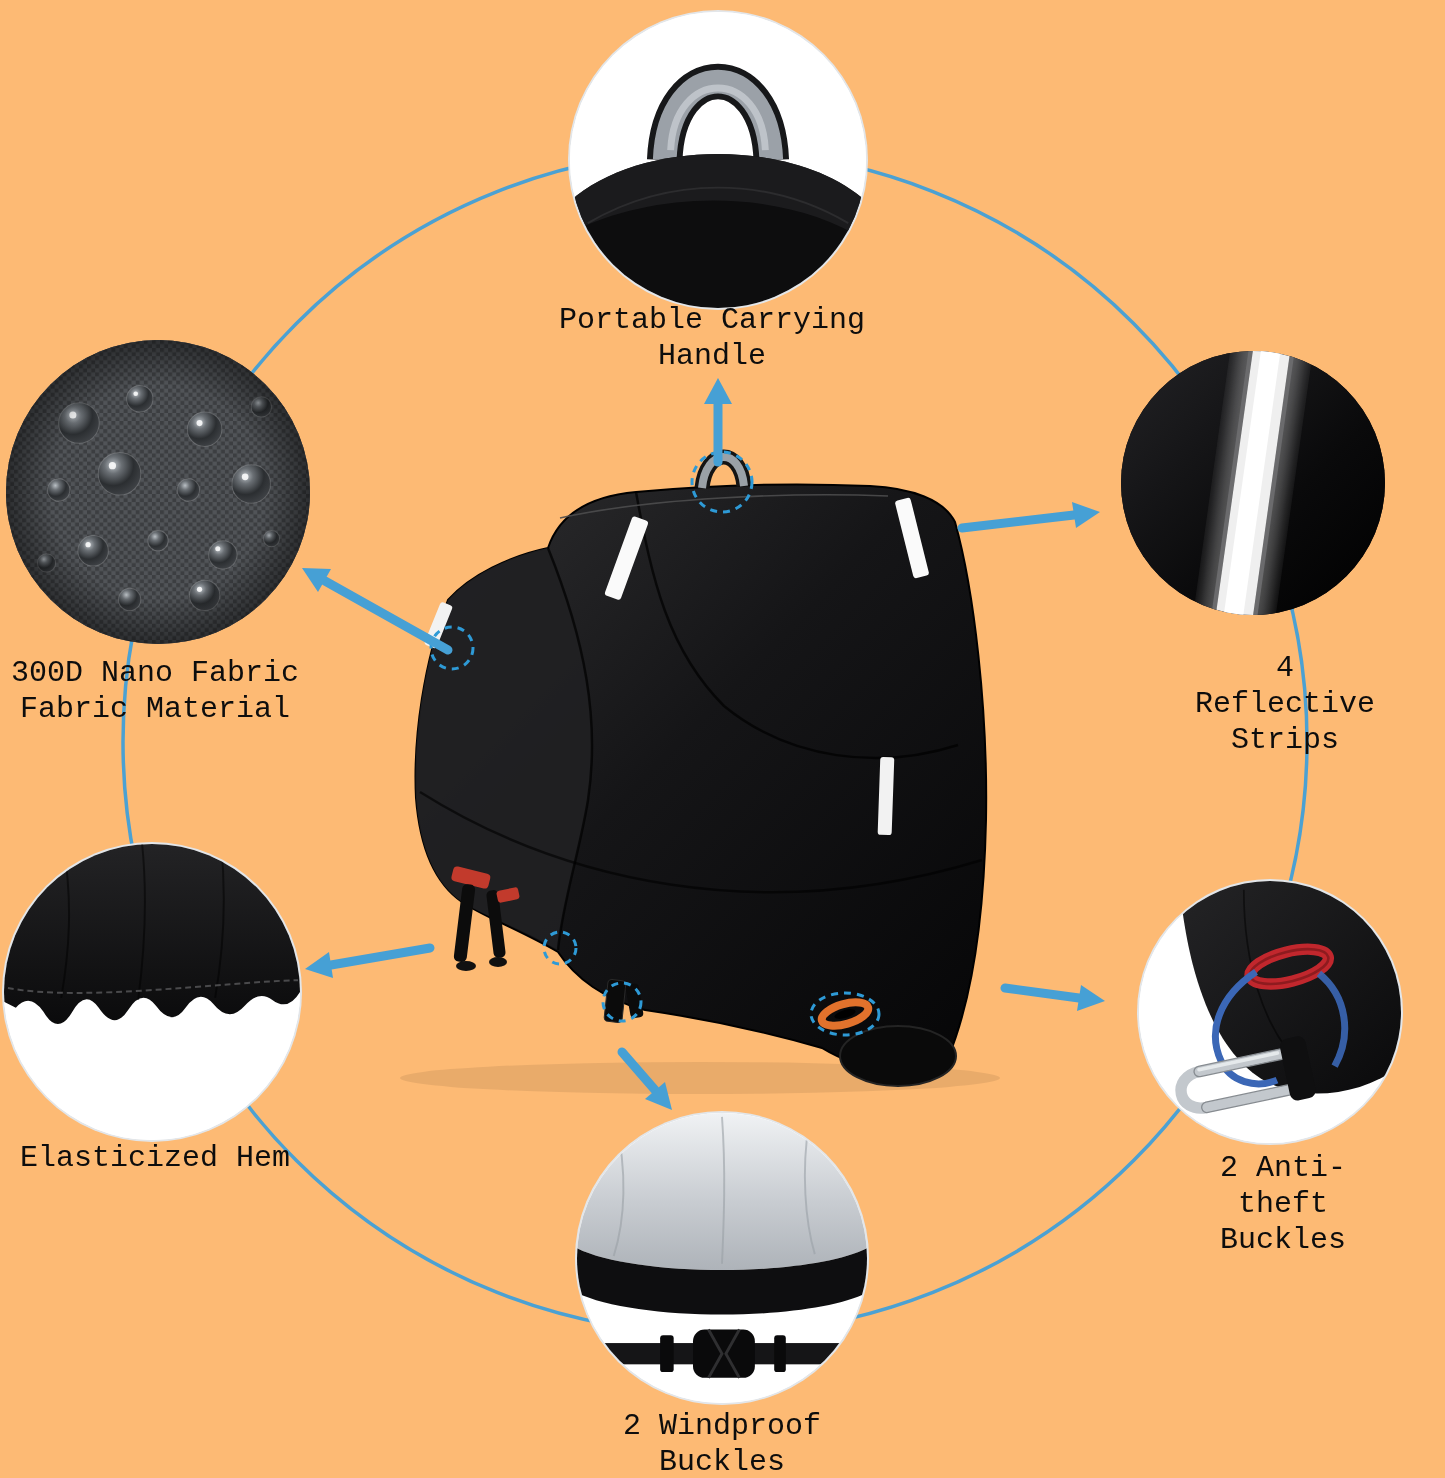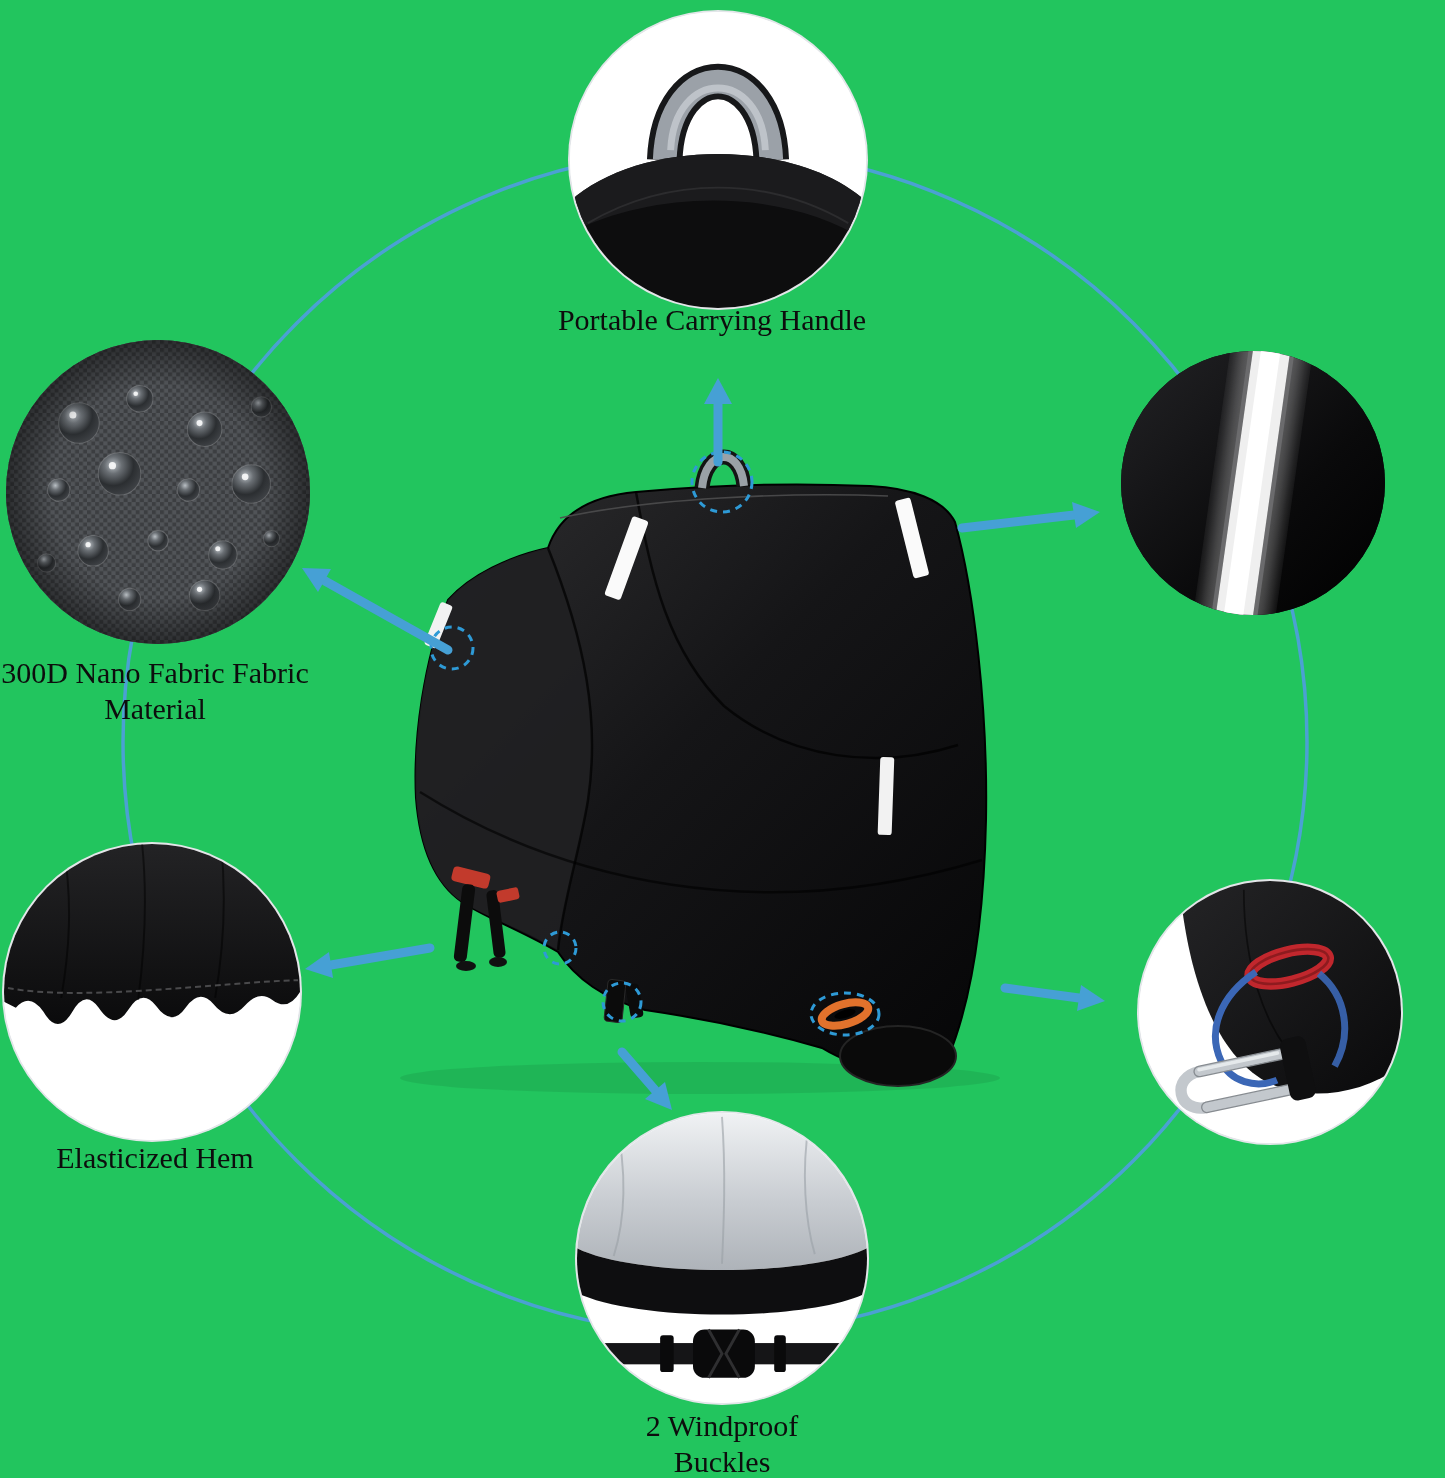--- a/index.html
+++ b/index.html
@@ -1,17 +1,17 @@
 <!DOCTYPE html>
 <html><head>
 <meta charset="utf-8">
 <style>
   html,body{margin:0;padding:0;background:#ffffff;}
-  #stage{position:relative;width:1445px;height:1478px;background:#22c55e;overflow:hidden;
-         font-family:Liberation Serif, serif;}
+  #stage{position:relative;width:1445px;height:1478px;background:#fdba74;overflow:hidden;
+         font-family:Liberation Mono, monospace;}
   #wires{position:absolute;left:0;top:0;z-index:1;}
   .feature-circle{position:absolute;border-radius:50%;overflow:hidden;z-index:2;}
   .feature-circle.lightedge{box-shadow:0 0 0 2px #e3e6e9;}
   .feature-circle svg{display:block;width:100%;height:100%;}
   .label{position:absolute;z-index:3;text-align:center;color:#0d0d0d;
          font-size:30px;line-height:36px;font-weight:400;}
 </style>
 </head>
 <body>
 
@@ -263,16 +263,18 @@
         <rect x="204" y="230" width="12" height="38" rx="3" fill="#0a0a0b"></rect>
         <rect x="120" y="224" width="64" height="50" rx="12" fill="#0a0a0b"></rect>
         <path d="M136,224 L150,249 L136,274" fill="none" stroke="#2f2f31" stroke-width="3"></path>
         <path d="M168,224 L154,249 L168,274" fill="none" stroke="#2f2f31" stroke-width="3"></path>
       </g>
     </svg>
   </div>
 
   <div class="label" style="left:552px;top:302px;width:320px;">Portable Carrying Handle</div>
   <div class="label" style="left:0px;top:655px;width:310px;">300D Nano Fabric Fabric Material</div>
+  <div class="label" style="left:1180px;top:650px;width:210px;">4 Reflective Strips</div>
   <div class="label" style="left:-5px;top:1140px;width:320px;">Elasticized Hem</div>
+  <div class="label" style="left:1178px;top:1150px;width:210px;">2 Anti-theft Buckles</div>
   <div class="label" style="left:607px;top:1408px;width:230px;">2 Windproof Buckles</div>
 
 </div>
 
 </body></html>

